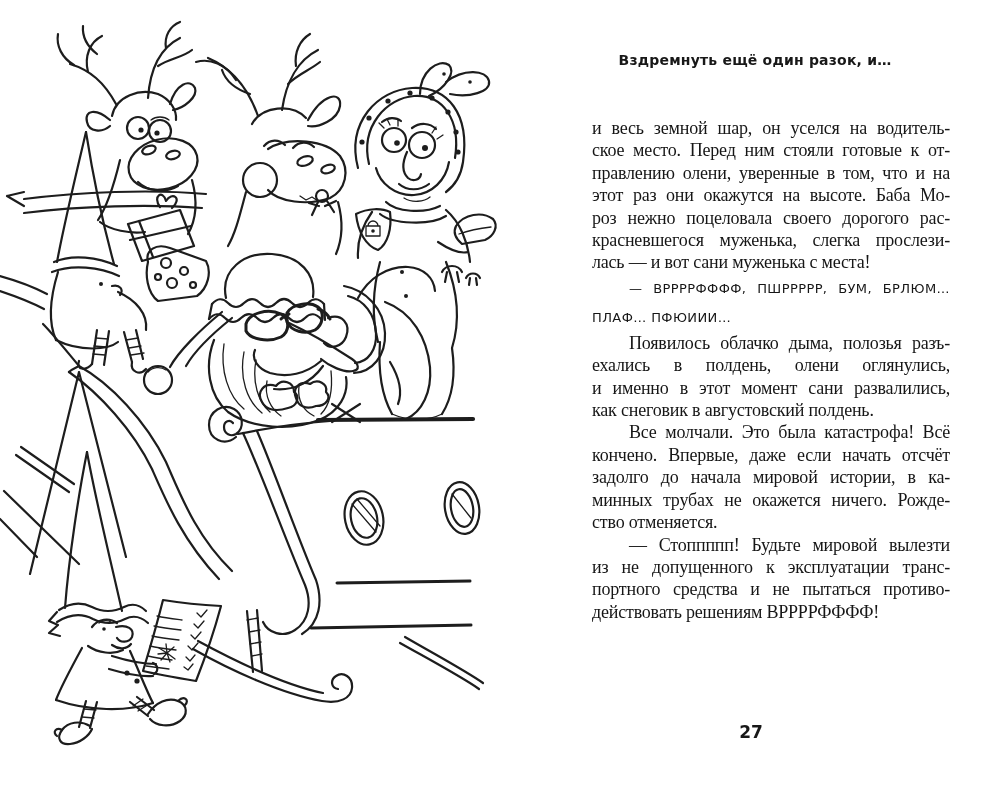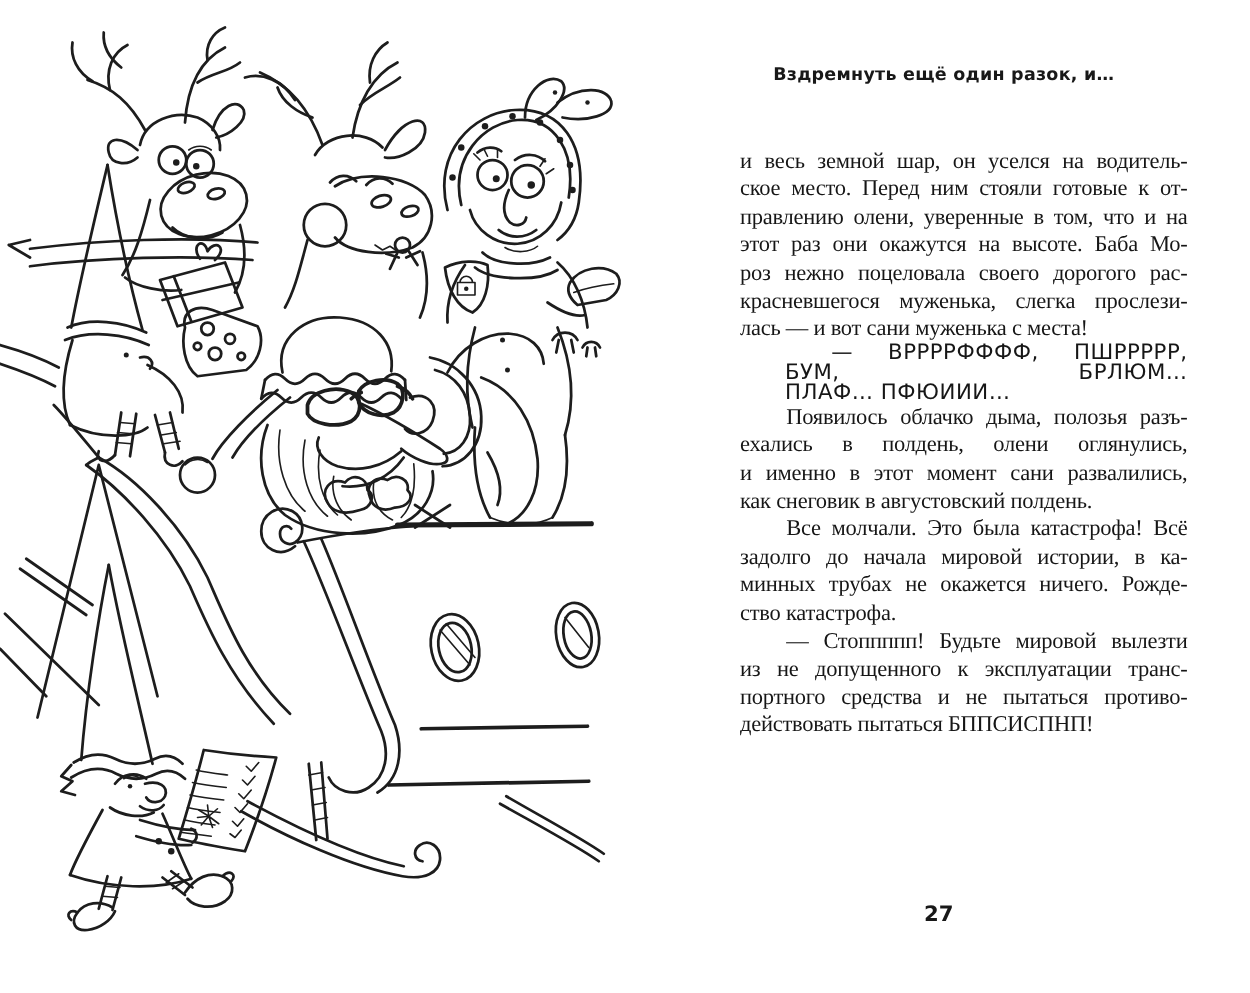--- a/index.html
+++ b/index.html
@@ -24,22 +24,22 @@
     position:absolute;left:576px;top:52px;width:358px;
     text-align:center;font-family:"DejaVu Sans",sans-serif;
     font-weight:700;font-size:14px;letter-spacing:.2px;color:#181818;
   }
   .text-col{position:absolute;left:592px;top:117px;width:358px;}
   .para{font-size:18px;letter-spacing:-0.2px;}
   .para .line{line-height:22.4px;text-align:justify;text-align-last:justify;white-space:nowrap0;}
   .para .line.end{text-align-last:left;}
   .para.indent .line:first-child{text-indent:37px;}
   .para.sfx .line{
-    font-family:"DejaVu Sans",sans-serif;font-size:17px;
-    letter-spacing:.4px;line-height:16px;margin-left:36px;
+    font-family:"DejaVu Sans",sans-serif;font-size:13px;
+    letter-spacing:.4px;line-height:29px;
   }
   .page-number{
     position:absolute;left:572px;top:722px;width:358px;text-align:center;
     font-family:"DejaVu Sans",sans-serif;font-weight:700;font-size:17px;color:#181818;
   }
 </style>
 </head>
 <body>
 
 <div class="page">
@@ -297,26 +297,27 @@
         <div class="line end">ПЛАФ… ПФЮИИИ…</div>
       </div>
       <div class="para indent">
         <div class="line">Появилось облачко дыма, полозья разъ-</div>
         <div class="line">ехались в полдень, олени оглянулись,</div>
         <div class="line">и именно в этот момент сани развалились,</div>
         <div class="line end">как снеговик в августовский полдень.</div>
       </div>
       <div class="para indent">
         <div class="line">Все молчали. Это была катастрофа! Всё</div>
+        <div class="line">кончено. Впервые, даже если начать отсчёт</div>
         <div class="line">задолго до начала мировой истории, в ка-</div>
         <div class="line">минных трубах не окажется ничего. Рожде-</div>
-        <div class="line end">ство катастрофа.</div>
+        <div class="line end">ство отменяется.</div>
       </div>
       <div class="para indent">
         <div class="line">— Стоппппп! Будьте мировой вылезти</div>
         <div class="line">из не допущенного к эксплуатации транс-</div>
         <div class="line">портного средства и не пытаться противо-</div>
-        <div class="line end">действовать пытаться БППСИСПНП!</div>
+        <div class="line end">действовать решениям ВРРРРФФФФ!</div>
       </div>
     </div>
 
   <div class="page-number">27</div>
 </div>
 
 </body></html>

